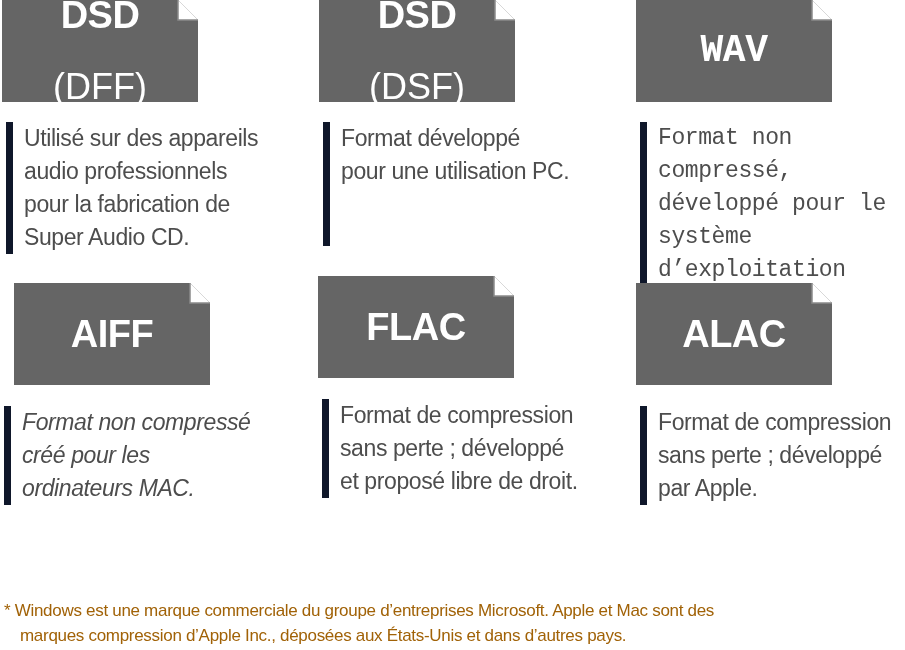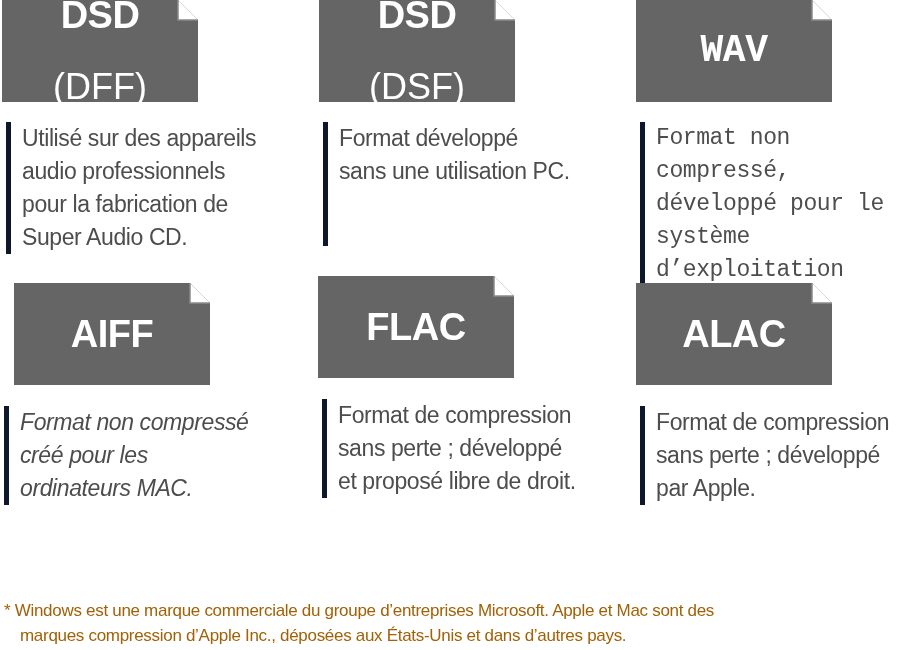--- a/index.html
+++ b/index.html
@@ -6,21 +6,21 @@
   body { width:905px; height:650px; position:relative; overflow:hidden;
          font-family:"Liberation Sans", sans-serif; color:#4a4a4a; }
   .card { position:absolute; width:270px; }
   .file { position:relative; width:196px; height:102px; }
   .file svg { position:absolute; left:0; top:0; }
   .file .label { position:absolute; left:0; top:0; width:196px; height:102px;
                  display:flex; flex-direction:column; align-items:center; justify-content:center;
                  color:#ffffff; text-align:center; }
   .file .main { font-weight:bold; font-size:38px; line-height:40px; letter-spacing:-0.5px; }
   .file .sub { font-size:36px; line-height:40px; font-weight:normal;margin-top:32px; }
-  .desc { position:absolute; left:4px; border-left:5px solid #0f172a; padding-left:11px;
+  .desc { position:absolute; left:4px; border-left:7px solid #0f172a; padding-left:11px;
           font-size:23px; line-height:33px; color:#4d4d4d; letter-spacing:-0.4px; white-space:pre-line; }
   .footnote { position:absolute; left:4px; top:598px; font-size:17px; line-height:25px;
               color:#a16207; letter-spacing:-0.3px; }
   .footnote .line2 { padding-left:16px; display:block; }
 </style>
 </head>
 <body>
 
 <div class="card" style="left:2px; top:0px;">
   <div class="file">
@@ -46,21 +46,21 @@
         <path d="M0 0 H176 L196 20 V102 H0 Z" fill="#656565"></path>
         <path d="M176 0 V20 H196 Z" fill="#ffffff"></path>
         <path d="M176 0 V20 H196" fill="none" stroke="#8a8a8a" stroke-width="1.5"></path>
       </svg>
     <div class="label">
         <span class="main">DSD</span>
         <span class="sub">(DSF)</span>
       </div>
   </div>
   <div class="desc" style="top:122px; min-height:124px;">Format développé
-sans une utilisation PC.</div>
+pour une utilisation PC.</div>
 </div>
 
 <div class="card" style="left:636px; top:0px;font-family:Liberation Mono, monospace;">
   <div class="file">
     <svg width="196" height="102" viewBox="0 0 196 102">
         <path d="M0 0 H176 L196 20 V102 H0 Z" fill="#656565"></path>
         <path d="M176 0 V20 H196 Z" fill="#ffffff"></path>
         <path d="M176 0 V20 H196" fill="none" stroke="#8a8a8a" stroke-width="1.5"></path>
       </svg>
     <div class="label">

